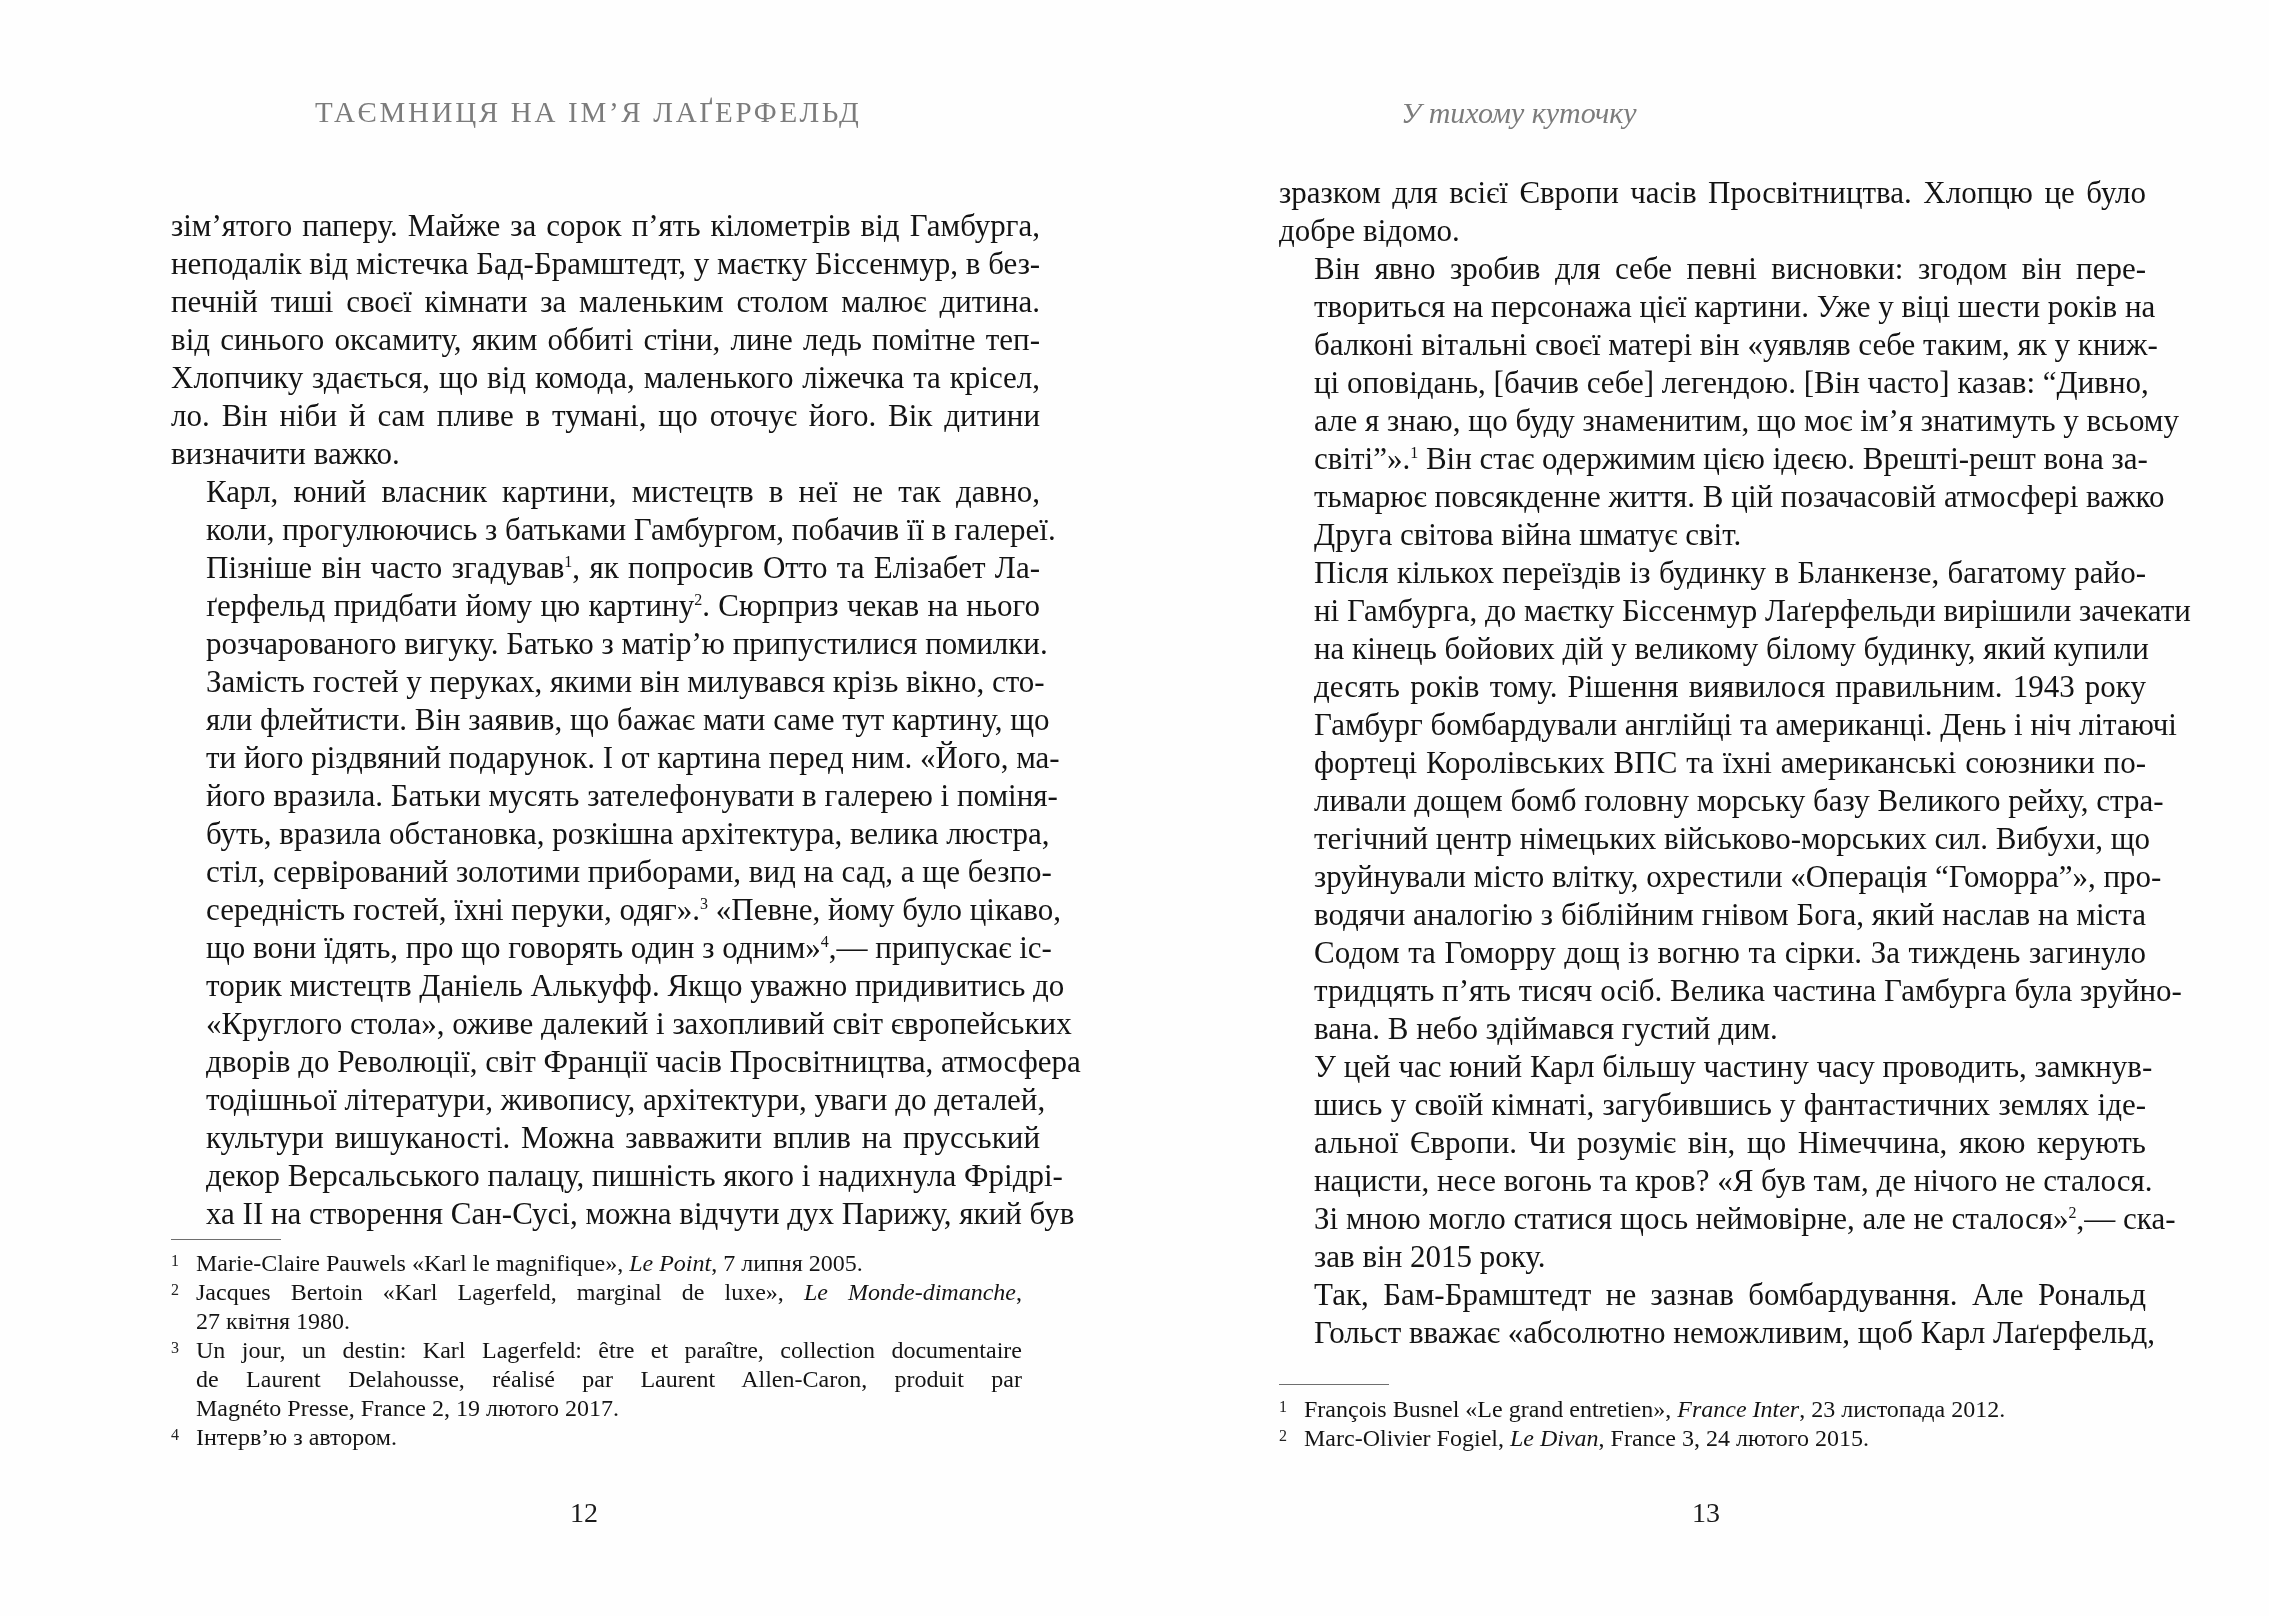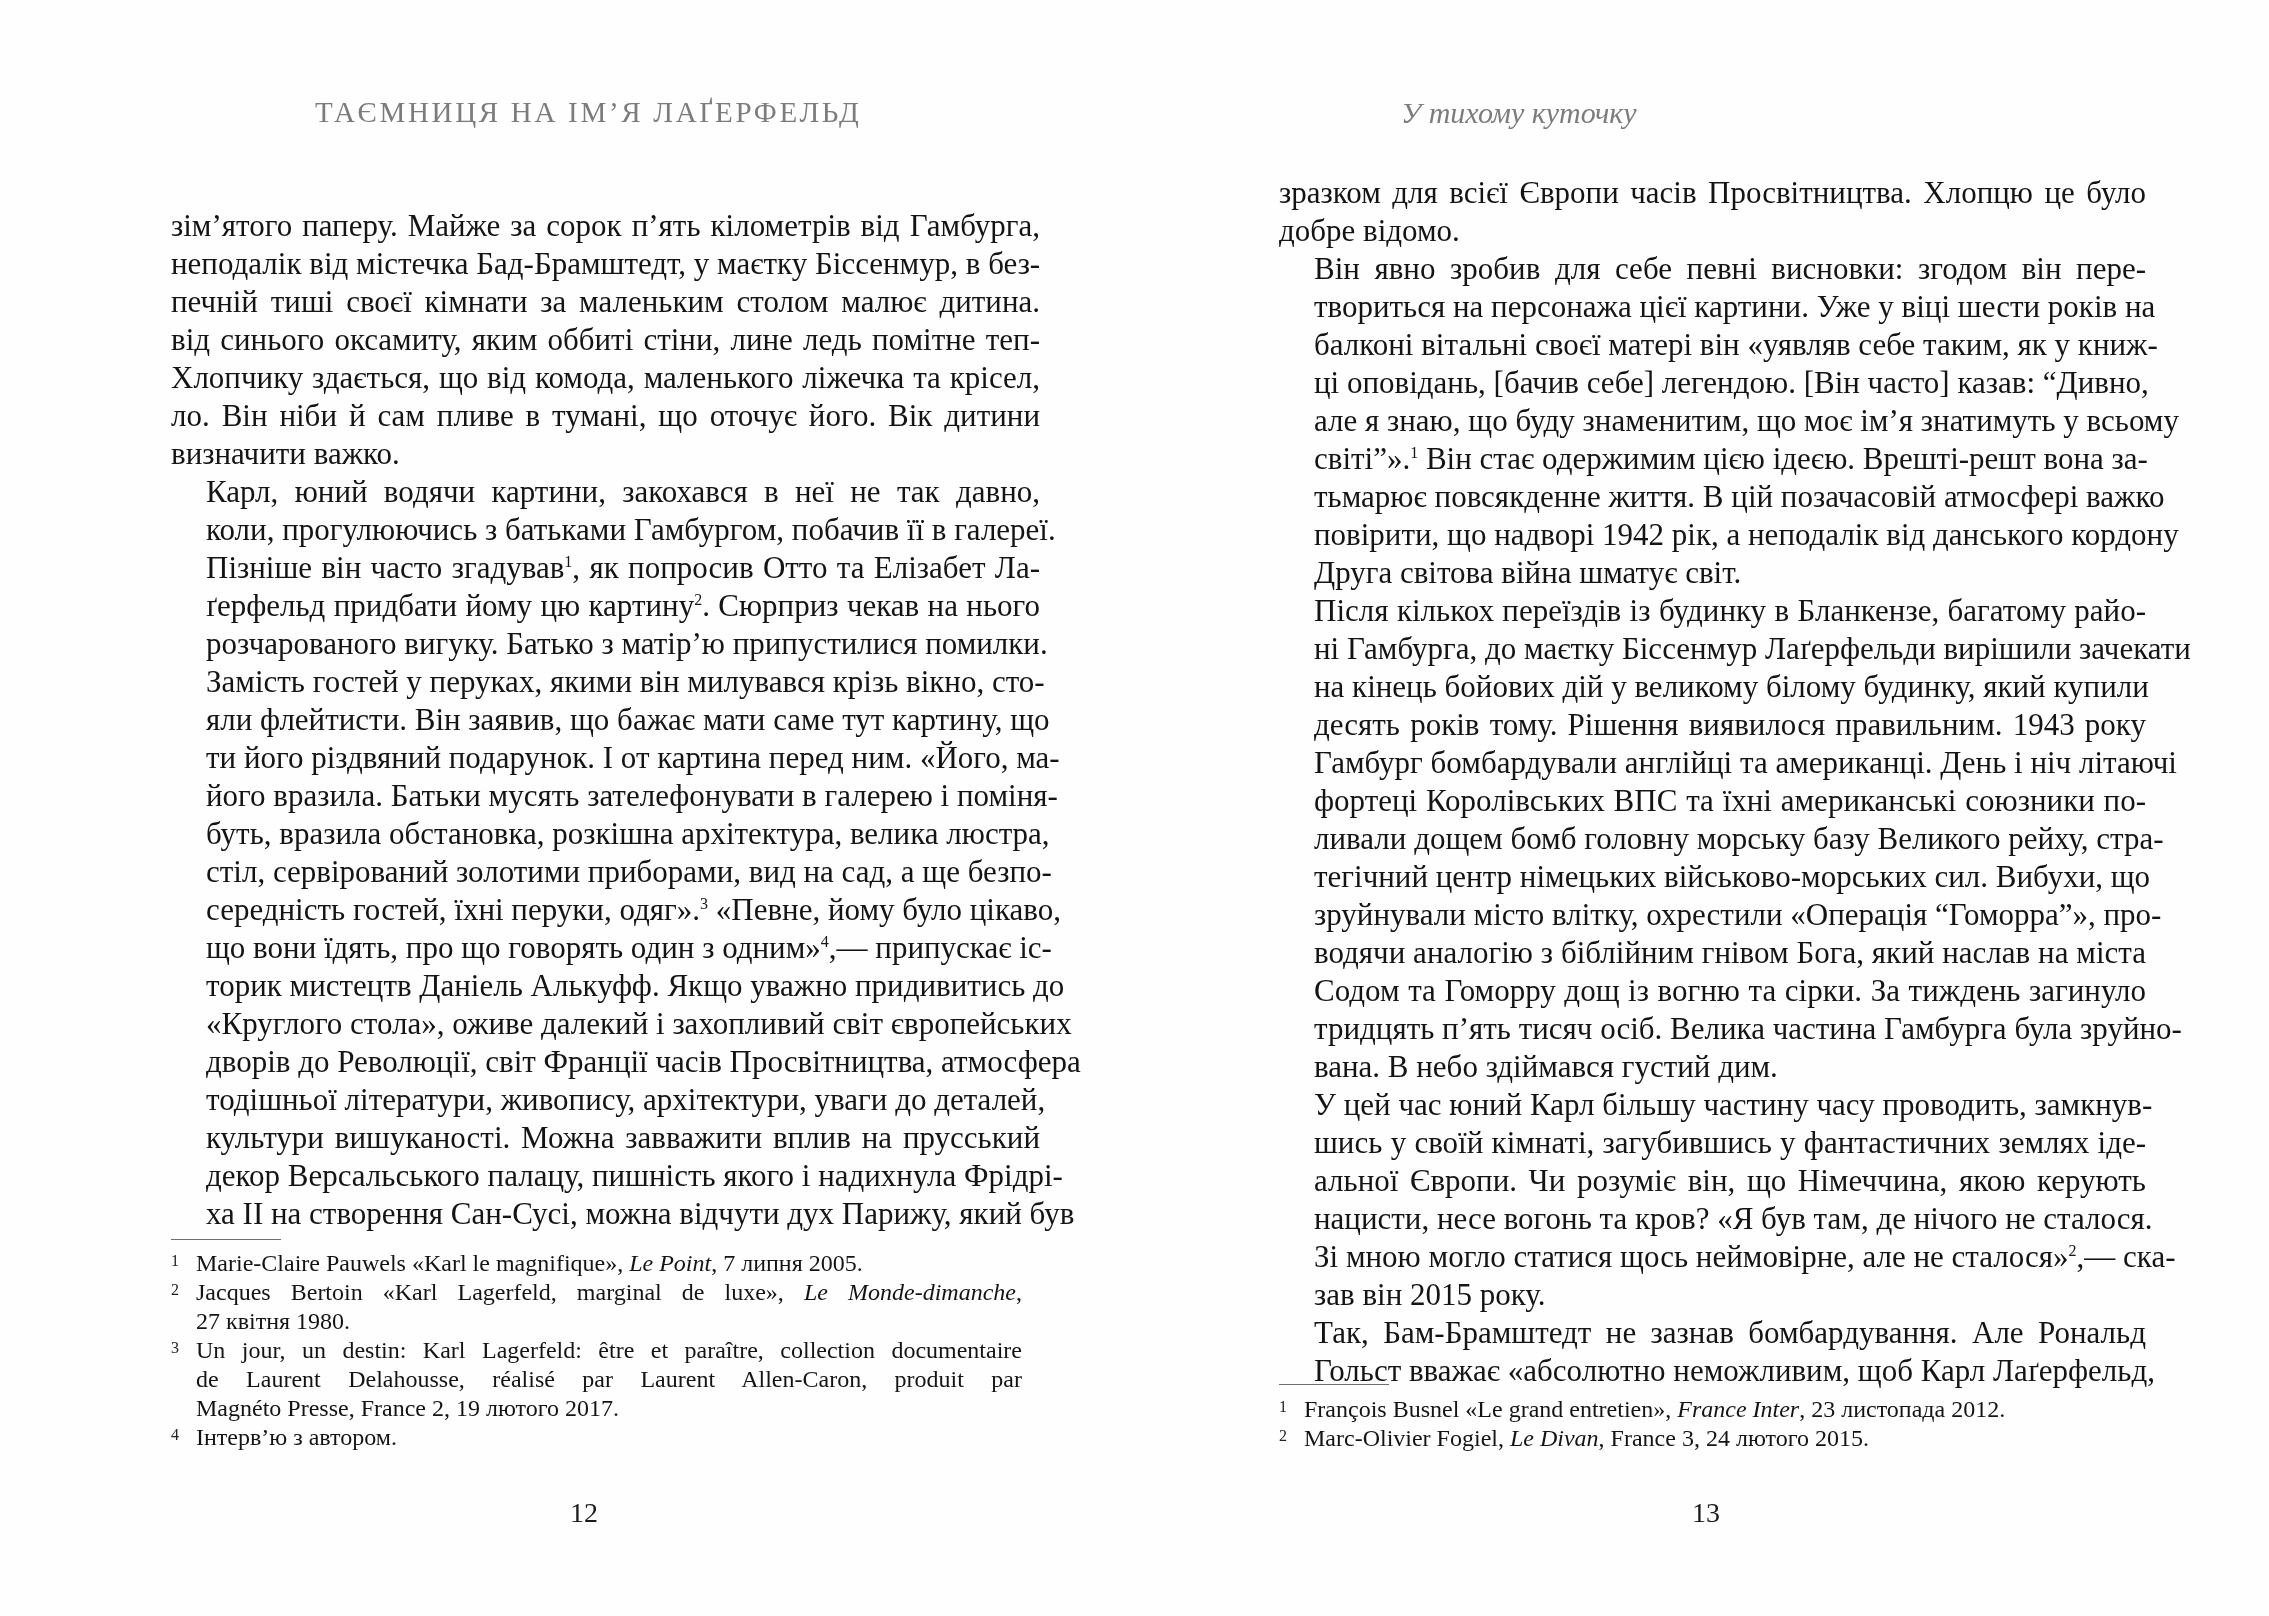--- a/index.html
+++ b/index.html
@@ -143,21 +143,21 @@
         <p>
           <span class="line">зім’ятого паперу. Майже за сорок п’ять кілометрів від Гамбурга,</span>
           <span class="line">неподалік від містечка Бад-Брамштедт, у маєтку Біссенмур, в без-</span>
           <span class="line">печній тиші своєї кімнати за маленьким столом малює дитина.</span>
           <span class="line">від синього оксамиту, яким оббиті стіни, лине ледь помітне теп-</span>
           <span class="line">Хлопчику здається, що від комода, маленького ліжечка та крісел,</span>
           <span class="line">ло. Він ніби й сам пливе в тумані, що оточує його. Вік дитини</span>
           <span class="line last">визначити важко.</span>
         </p>
         <p class="indent">
-          <span class="line">Карл, юний водячи картини, закохався в неї не так давно,</span>
+          <span class="line">Карл, юний власник картини, мистецтв в неї не так давно,</span>
           <span class="line">коли, прогулюючись з батьками Гамбургом, побачив її в галереї.</span>
           <span class="line">Пізніше він часто згадував<sup>1</sup>, як попросив Отто та Елізабет Ла-</span>
           <span class="line">ґерфельд придбати йому цю картину<sup>2</sup>. Сюрприз чекав на нього</span>
           <span class="line">розчарованого вигуку. Батько з матір’ю припустилися помилки.</span>
           <span class="line">Замість гостей у перуках, якими він милувався крізь вікно, сто-</span>
           <span class="line">яли флейтисти. Він заявив, що бажає мати саме тут картину, що</span>
           <span class="line">ти його різдвяний подарунок. І от картина перед ним. «Його, ма-</span>
           <span class="line">його вразила. Батьки мусять зателефонувати в галерею і поміня-</span>
           <span class="line">буть, вразила обстановка, розкішна архітектура, велика люстра,</span>
           <span class="line">стіл, сервірований золотими приборами, вид на сад, а ще безпо-</span>
@@ -205,21 +205,20 @@
           <span class="line last">добре відомо.</span>
         </p>
         <p class="indent">
           <span class="line">Він явно зробив для себе певні висновки: згодом він пере-</span>
           <span class="line">твориться на персонажа цієї картини. Уже у віці шести років на</span>
           <span class="line">балконі вітальні своєї матері він «уявляв себе таким, як у книж-</span>
           <span class="line">ці оповідань, [бачив себе] легендою. [Він часто] казав: “Дивно,</span>
           <span class="line">але я знаю, що буду знаменитим, що моє ім’я знатимуть у всьому</span>
           <span class="line">світі”».<sup>1</sup> Він стає одержимим цією ідеєю. Врешті-решт вона за-</span>
           <span class="line">тьмарює повсякденне життя. В цій позачасовій атмосфері важко</span>
-          <span class="line">повірити, що надворі 1942 рік, а неподалік від данського кордону</span>
           <span class="line last">Друга світова війна шматує світ.</span>
         </p>
         <p class="indent">
           <span class="line">Після кількох переїздів із будинку в Бланкензе, багатому райо-</span>
           <span class="line">ні Гамбурга, до маєтку Біссенмур Лаґерфельди вирішили зачекати</span>
           <span class="line">на кінець бойових дій у великому білому будинку, який купили</span>
           <span class="line">десять років тому. Рішення виявилося правильним. 1943 року</span>
           <span class="line">Гамбург бомбардували англійці та американці. День і ніч літаючі</span>
           <span class="line">фортеці Королівських ВПС та їхні американські союзники по-</span>
           <span class="line">ливали дощем бомб головну морську базу Великого рейху, стра-</span>

